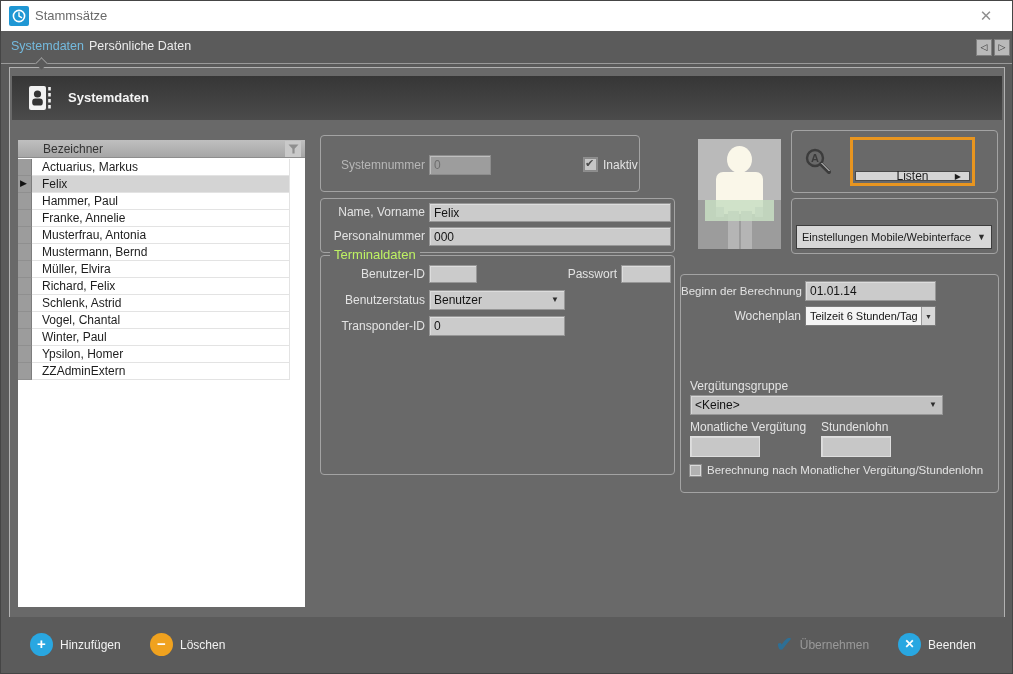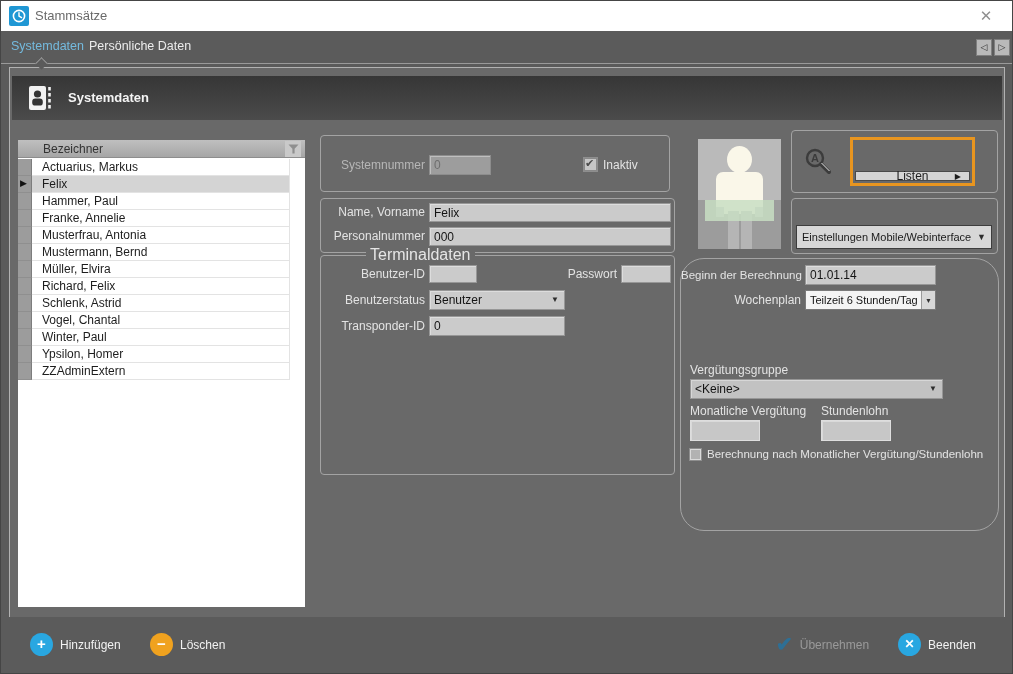--- a/index.html
+++ b/index.html
@@ -38,38 +38,38 @@
   .list-rows{position:absolute;left:0;top:19px;}
   .list-row{display:flex;width:272px;height:17px;}
   .row-gutter{position:relative;width:14px;background:#9c9c9c;border-right:1px solid #7d7d7d;border-bottom:1px solid #8f8f8f;}
   .row-arrow{display:none;position:absolute;left:2px;top:2px;font-size:9px;color:#111;}
   .list-row.selected .row-arrow{display:block;}
   .row-text{flex:1;font-size:12px;color:#1d1d1d;line-height:16px;padding-left:10px;border-bottom:1px solid #e3e3e3;border-right:1px solid #e3e3e3;white-space:nowrap;overflow:hidden;}
   .list-row.selected .row-text{background:#d4d4d4;}
 
   
   .group{position:absolute;border:1px solid #a3a3a3;border-radius:4px;}
-  .legend{position:absolute;top:-8px;left:9px;background:#696969;padding:0 4px;font-size:16px;color:#e5e5e5;line-height:14px;margin-left:36px;}
+  .legend{position:absolute;top:-8px;left:9px;background:#696969;padding:0 4px;font-size:13px;color:#bef264;line-height:14px;}
   .lbl{position:absolute;font-size:12px;color:#e3e3e3;white-space:nowrap;}
   .lbl.right{text-align:right;}
   .lbl.dim{color:#b7b7b7;}
   .field{position:absolute;background:#cbcbcb;border:1px solid #979797;box-shadow:inset 1px 1px 0 rgba(255,255,255,.35);font-size:12px;color:#141414;display:flex;align-items:center;padding:0 4px;white-space:nowrap;overflow:hidden;}
   .field.disabled{background:#9d9d9d;color:#6e6e6e;border-color:#8d8d8d;}
   .dropdown{cursor:default;}
   .chev{position:absolute;right:5px;top:50%;transform:translateY(-50%);font-size:8px;color:#2d2d2d;line-height:1;}
   .chev::after{content:"▼";}
   .checkbox{position:absolute;background:#c6c6c6;border:1px solid #8a8a8a;box-shadow:0 0 0 1px rgba(255,255,255,.25);}
   .checkbox.checked::after{content:"✔";position:absolute;left:0px;top:-2px;font-size:11px;color:#4c4c4c;}
 
-  .g-sys{left:310px;top:67px;width:350px;height:57px;}
+  .g-sys{left:310px;top:67px;width:320px;height:57px;}
   .g-name{left:310px;top:130px;width:355px;height:55px;}
   .g-term{left:310px;top:187px;width:355px;height:220px;}
   .g-listen{left:781px;top:62px;width:207px;height:63px;}
   .g-mobile{left:781px;top:130px;width:207px;height:56px;}
-  .g-calc{left:670px;top:190px;width:319px;height:273px;border-radius:24px;}
+  .g-calc{left:670px;top:206px;width:319px;height:219px;}
 
   
   .avatar{position:absolute;left:688px;top:71px;width:83px;height:110px;background:linear-gradient(#bababa 0 55%,#9c9c9c 55% 100%);overflow:hidden;}
   .av-head{position:absolute;left:29px;top:7px;width:25px;height:27px;border-radius:50%;background:#faf7e9;}
   .av-torso{position:absolute;left:18px;top:33px;width:47px;height:42px;border-radius:7px 7px 0 0;background:#faf7e9;}
   .av-leg{position:absolute;top:72px;width:11px;height:38px;background:#b5b5b5;}
   .av-leg.l{left:30px;} .av-leg.r{left:43px;}
   .av-hand{position:absolute;top:68px;width:8px;height:10px;background:#c2c2c2;}
   .av-hand.l{left:18px;} .av-hand.r{left:57px;}
   .av-band{position:absolute;left:7px;top:61px;width:69px;height:21px;background:#c8dec3;opacity:.85;}

